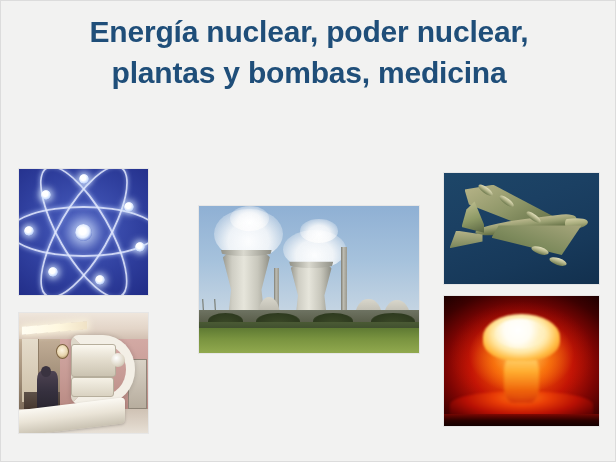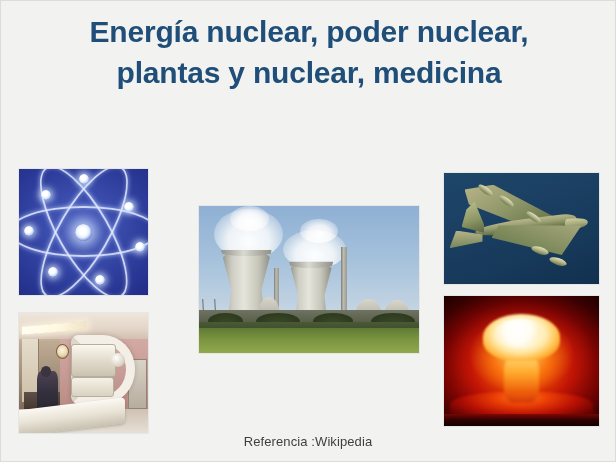--- a/index.html
+++ b/index.html
@@ -358,21 +358,21 @@
     letter-spacing: 0.1px;
   }
 </style>
 </head>
 <body>
 
 <div id="slide">
 
   <div id="title">
     <div>Energía nuclear, poder nuclear,</div>
-    <div>plantas y nuclear, medicina</div>
+    <div>plantas y bombas, medicina</div>
   </div>
 
   <div class="pic" id="pic-atom">
     <div class="inner">
       <div class="orbit o1"></div>
       <div class="orbit o2"></div>
       <div class="orbit o3"></div>
       <div class="electron" style="left:50%;  top:8%;"></div>
       <div class="electron" style="left:85%;  top:30%;"></div>
       <div class="electron" style="left:94%;  top:62%;"></div>
@@ -452,15 +452,14 @@
     <div class="inner">
       <div class="blast-bg"></div>
       <div class="mush-base"></div>
       <div class="mush-stem"></div>
       <div class="mush-cap"></div>
       <div class="mush-cap2"></div>
       <div class="mush-rubble"></div>
     </div>
   </div>
 
-  <div id="reference">Referencia :Wikipedia</div>
 
 </div>
 
 </body></html>

